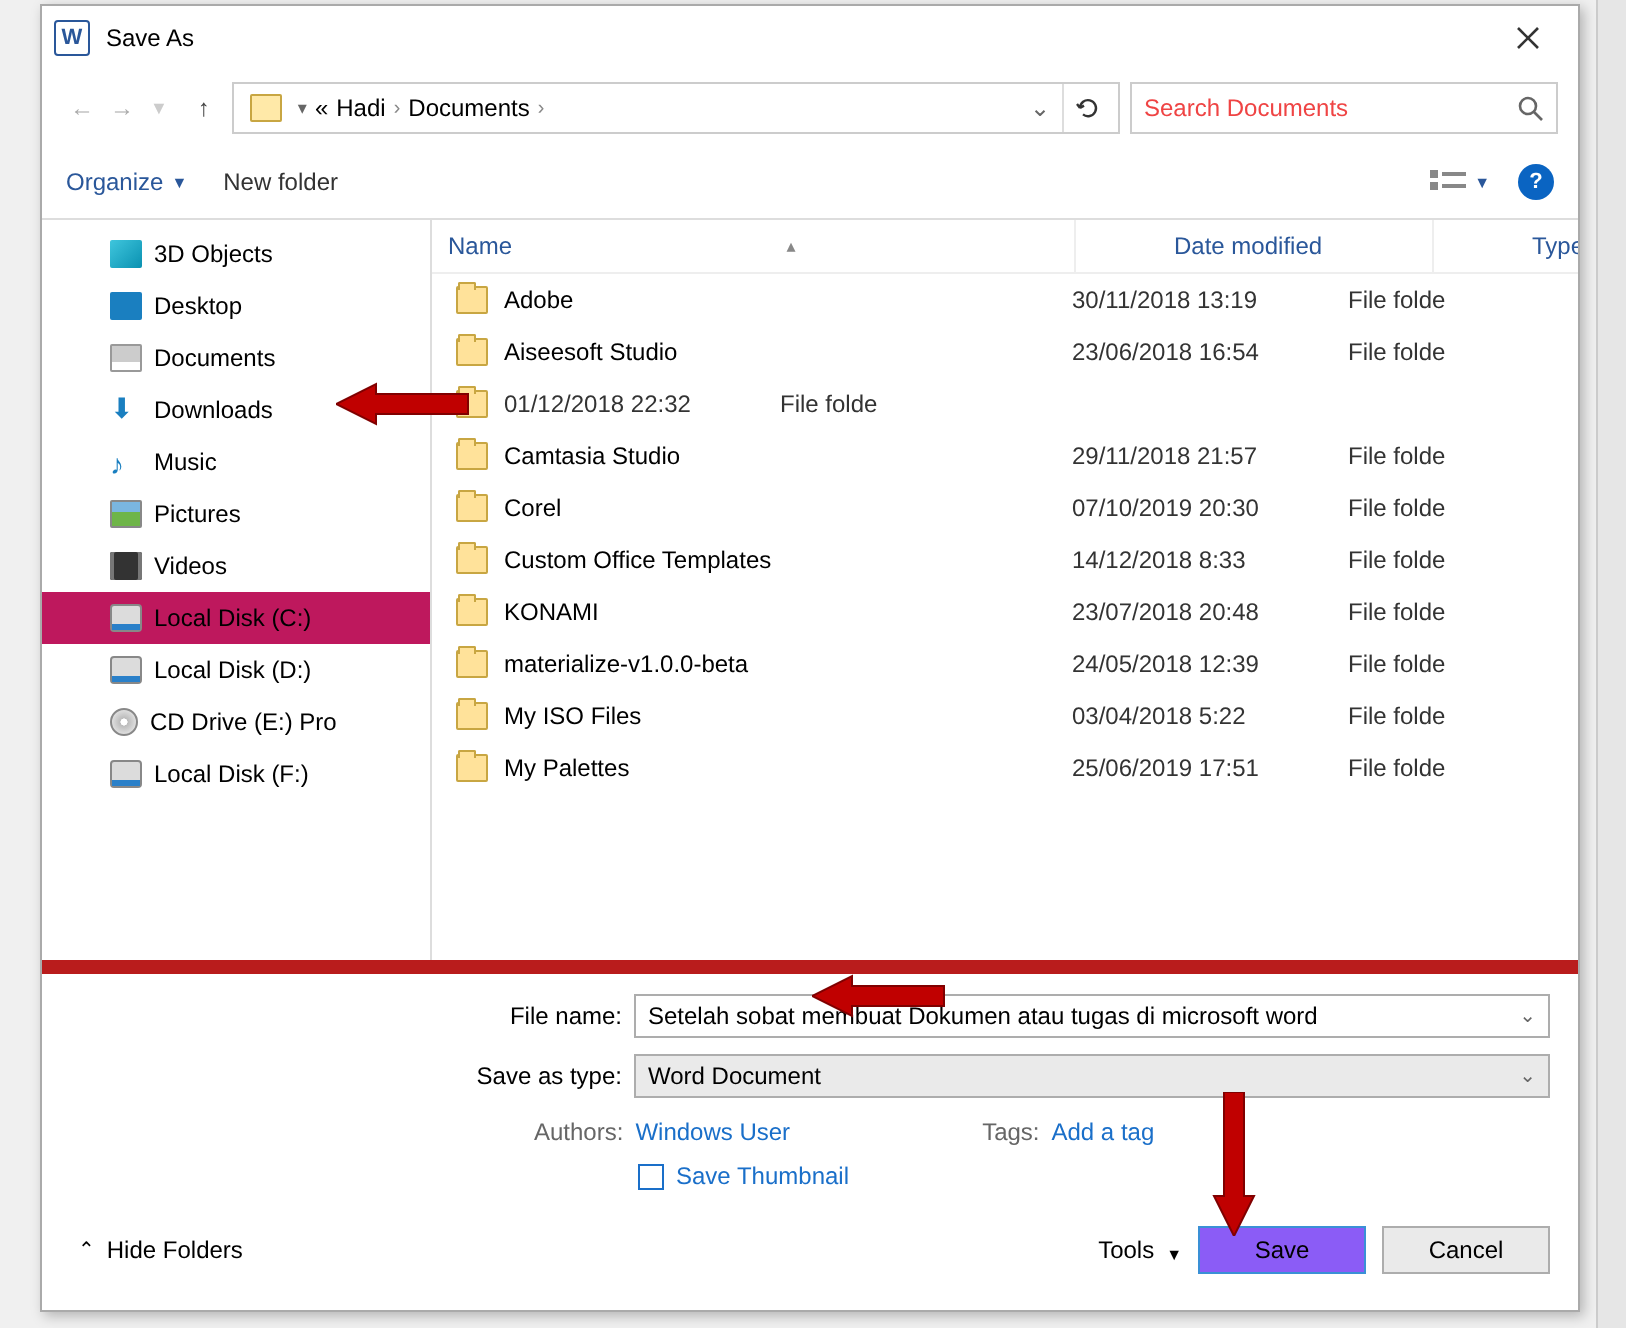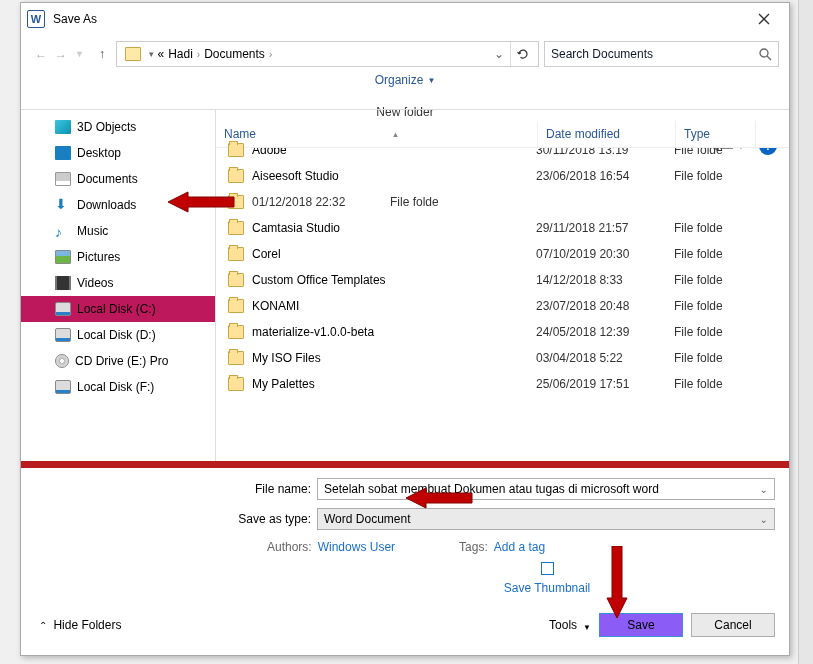--- a/index.html
+++ b/index.html
@@ -12,23 +12,23 @@
 .close-btn { width: 38px; height: 28px; display: flex; align-items: center; justify-content: center; cursor: pointer; }
 .navbar { display: flex; align-items: center; padding: 6px 10px; gap: 5px; }
 .nav-arrows { display: flex; align-items: center; gap: 8px; color: #aaa; padding: 0 4px; }
 .nav-up { color: #444; padding: 0 6px; }
 .path-box { flex: 1; display: flex; align-items: center; border: 1px solid #ccc; height: 26px; padding: 0 4px; background: #fff; }
 .path-folder-icon { width: 16px; height: 14px; background: #ffe9a8; border: 1px solid #c8a642; border-radius: 1px; margin: 0 4px; }
 .breadcrumb { display: flex; align-items: center; gap: 4px; flex: 1; font-size: 12px; }
 .crumb-sep { color: #888; font-size: 10px; }
 .path-drop { color: #666; padding: 0 6px; }
 .refresh-btn { width: 24px; height: 24px; display: flex; align-items: center; justify-content: center; border-left: 1px solid #ddd; }
-.search-box { width: 235px; height: 26px; border: 1px solid #ccc; display: flex; align-items: center; padding: 0 6px; color: #0f172a; background: #fff; }
+.search-box { width: 214px; height: 26px; border: 1px solid #ccc; display: flex; align-items: center; padding: 0 6px; color: #ef4444; background: #fff; }
 .search-box span { flex: 1; }
-.toolbar { display: flex; align-items: center; height: 36px; padding: 0 12px; border-bottom: 0; gap: 18px; flex-direction: column; }
+.toolbar { display: flex; align-items: center; height: 36px; padding: 0 12px; border-bottom: 0; gap: 18px; }
 .organize { color: #2a579a; display: flex; align-items: center; gap: 4px; cursor: pointer; }
 .newfolder { color: #333; cursor: pointer; }
 .toolbar-right { margin-left: auto; display: flex; align-items: center; gap: 10px; }
 .view-btn { display: flex; align-items: center; gap: 4px; color: #666; padding: 2px 4px; }
 .help-btn { width: 18px; height: 18px; border-radius: 50%; background: #0a64c2; color: #fff; display: flex; align-items: center; justify-content: center; font-size: 11px; font-weight: bold; }
 .content { display: flex; flex: 1; min-height: 0; border-top: 1px solid #ddd; border-bottom: 7px solid #b91c1c; }
 .sidebar { width: 195px; overflow-y: scroll; border-right: 1px solid #ddd; padding: 4px 0; }
 .sidebar::-webkit-scrollbar, .main::-webkit-scrollbar { width: 16px; height: 16px; }
 .sidebar::-webkit-scrollbar-thumb, .main::-webkit-scrollbar-thumb { background: #c1c1c1; border: 3px solid #f0f0f0; }
 .sidebar::-webkit-scrollbar-track, .main::-webkit-scrollbar-track { background: #f0f0f0; }
@@ -41,21 +41,21 @@
 .ico-down { background: transparent; position: relative; }
 .ico-down::before { content:"⬇"; color:#1a7fc0; font-size:14px; position:absolute; left:0; top:-2px;}
 .ico-music { background: transparent; }
 .ico-music::before { content:"♪"; color:#1a7fc0; font-size:14px;}
 .ico-pic { background: linear-gradient(#7ab6e0 40%,#6eb548 40%); border:1px solid #888;}
 .ico-vid { background: #333; box-shadow: inset 2px 0 0 #777, inset -2px 0 0 #777; }
 .ico-disk { background: #dcdcdc; border:1px solid #888; border-radius:2px; position:relative;}
 .ico-disk::after{content:"";position:absolute;bottom:0;left:0;right:0;height:3px;background:#2a80c9;}
 .ico-cd { width:14px;height:14px;border-radius:50%;background:radial-gradient(circle,#fff 20%,#bbb 22%,#e5e5e5 80%);border:1px solid #888;}
 .main { flex: 1; overflow: auto; position: relative; }
-.list-header { display: flex; position: sticky; top: 11px; background: #fff; border-bottom: 1px solid #eee; }
+.list-header { display: flex; position: sticky; top: 0; background: #fff; border-bottom: 1px solid #eee; gap: 41px; }
 .list-header > div { padding: 6px 8px; color: #2a579a; border-right: 1px solid #eee; font-size: 12px; }
 .col-name { flex: 0 0 322px; display:flex; align-items:center; gap:6px;}
 .col-date { flex: 0 0 138px; }
 .col-type { flex: 0 0 80px; }
 .sort-ind{font-size:9px;color:#888;margin:0 auto;}
 .rows { }
 .row { display: flex; align-items: center; height: 26px; }
 .row .folder-ico { width: 16px; height: 14px; background: #ffe29a; border: 1px solid #c8a642; margin: 0 8px 0 12px; border-radius: 1px; position: relative; }
 .row .folder-ico::before{content:"";position:absolute;top:-3px;left:0;width:7px;height:3px;background:#ffe29a;border:1px solid #c8a642;border-bottom:none;border-radius:1px 1px 0 0;}
 .row .name-cell { flex: 0 0 284px; }
@@ -63,21 +63,21 @@
 .row .type-cell { flex: 0 0 80px; color: #333; }
 .bottom { padding: 10px 14px 14px 14px; }
 .filerow { display: flex; align-items: center; margin-bottom: 8px; }
 .filerow .lbl { width: 282px; text-align: right; padding-right: 6px; }
 .filerow .inp { flex: 1; height: 22px; border: 1px solid #adadad; padding: 0 6px; background: #fff; display:flex;align-items:center;justify-content:space-between;}
 .filerow .inp.combo { background: #eaeaea; }
 .meta-row{display:flex;margin:10px 0 8px 0;}
 .meta-col{display:flex;align-items:center;gap:6px;}
 .meta-col .mlbl{color:#666;}
 .meta-col .mval{color:#1a6fc9;cursor:pointer;}
-.thumb-row{display:flex;align-items:center;gap:6px;margin-left:284px;margin-bottom:18px;flex-direction:column;}
+.thumb-row{display:flex;align-items:center;gap:6px;margin-left:284px;margin-bottom:18px;}
 .chk{width:13px;height:13px;border:1px solid #1a6fc9;}
 .footer{display:flex;align-items:center;gap:8px;padding:0 0 4px 4px;}
 .hide-folders{display:flex;align-items:center;gap:6px;cursor:pointer;}
 .tools{margin-left:auto;display:flex;align-items:flex-end;gap:6px;cursor:pointer;}
 .btn{width:84px;height:24px;border:1px solid #adadad;background:#eaeaea;display:flex;align-items:center;justify-content:center;cursor:pointer;}
 .btn.primary{border:1px solid #3a90d6;background:#8b5cf6;}
 .arrow{position:absolute;pointer-events:none;}
 .arrow svg{display:block;}
 .bg-strip{position:absolute;right:0;top:0;width:15px;height:664px;background:#e6e6e6;border-left:1px solid #ccc;}
 </style>
@@ -287,21 +287,21 @@
       <div class="inp combo">
         <span>Word Document</span>
         <span style="color:#666;font-size:10px">⌄</span>
       </div>
     </div>
     <div class="meta-row">
       <div class="meta-col" style="margin-left:232px;">
         <span class="mlbl">Authors:</span>
         <span class="mval">Windows User</span>
       </div>
-      <div class="meta-col" style="margin-left:64px;align-items:center;">
+      <div class="meta-col" style="margin-left:96px;align-items:center;">
         <span class="mlbl">Tags:</span>
         <span class="mval">Add a tag</span>
       </div>
     </div>
     <div class="thumb-row">
       <div class="chk"></div>
       <span style="color:#1a6fc9">Save Thumbnail</span>
     </div>
     <div class="footer">
       <div class="hide-folders">

